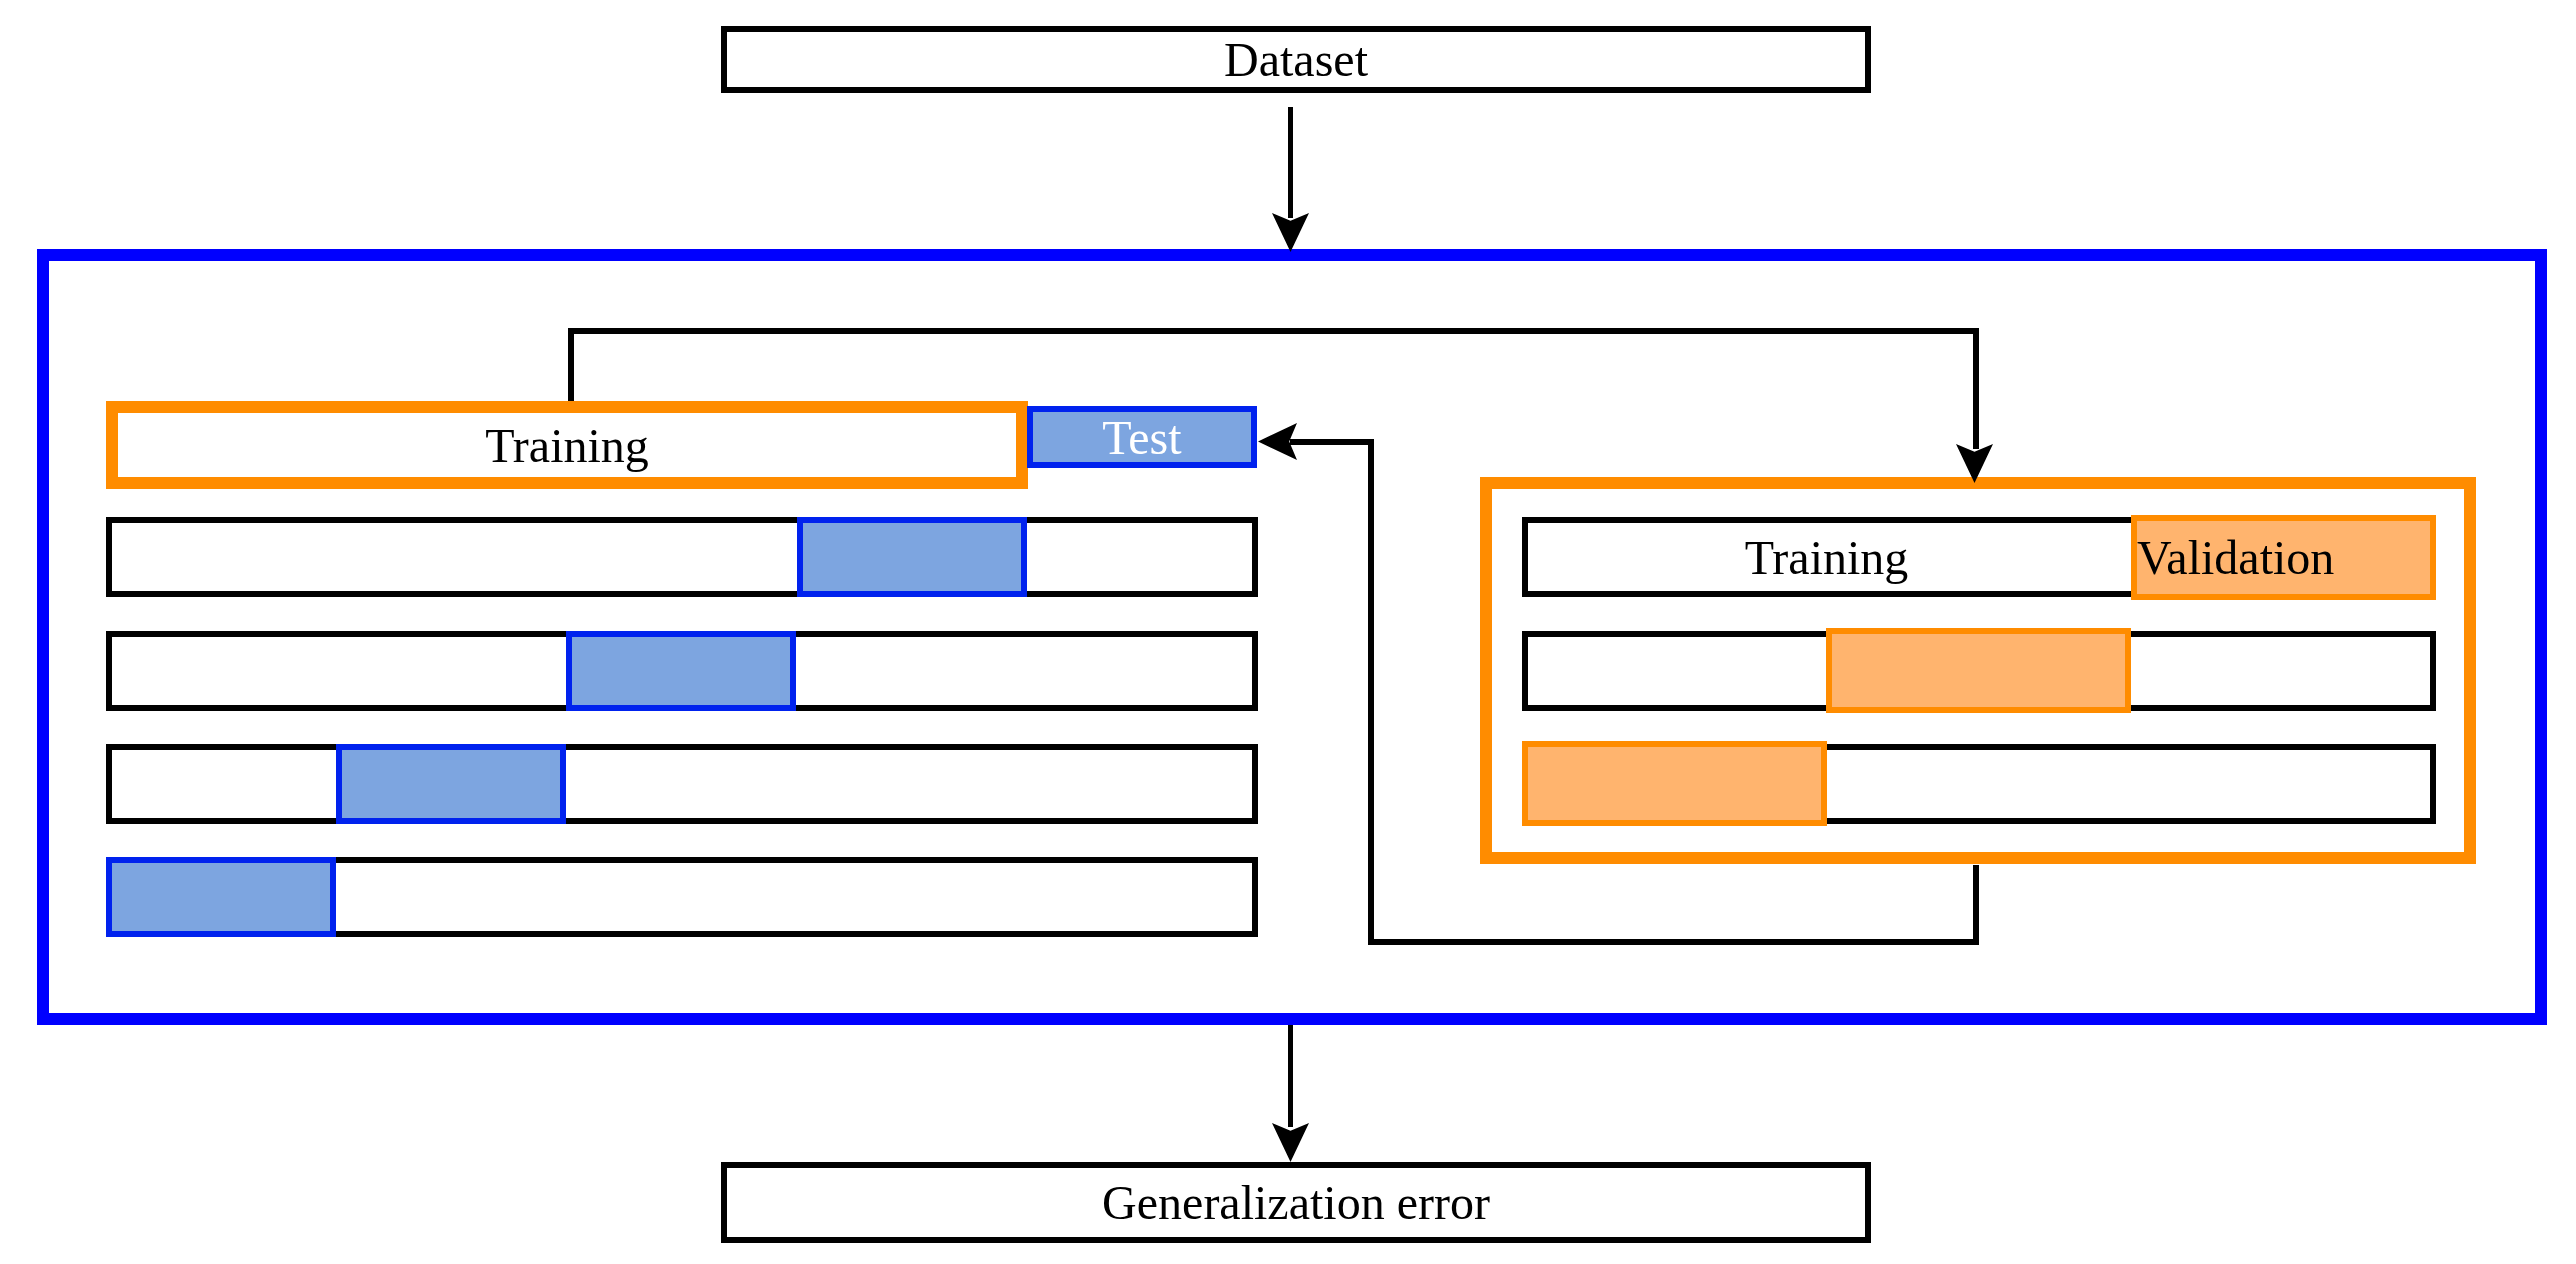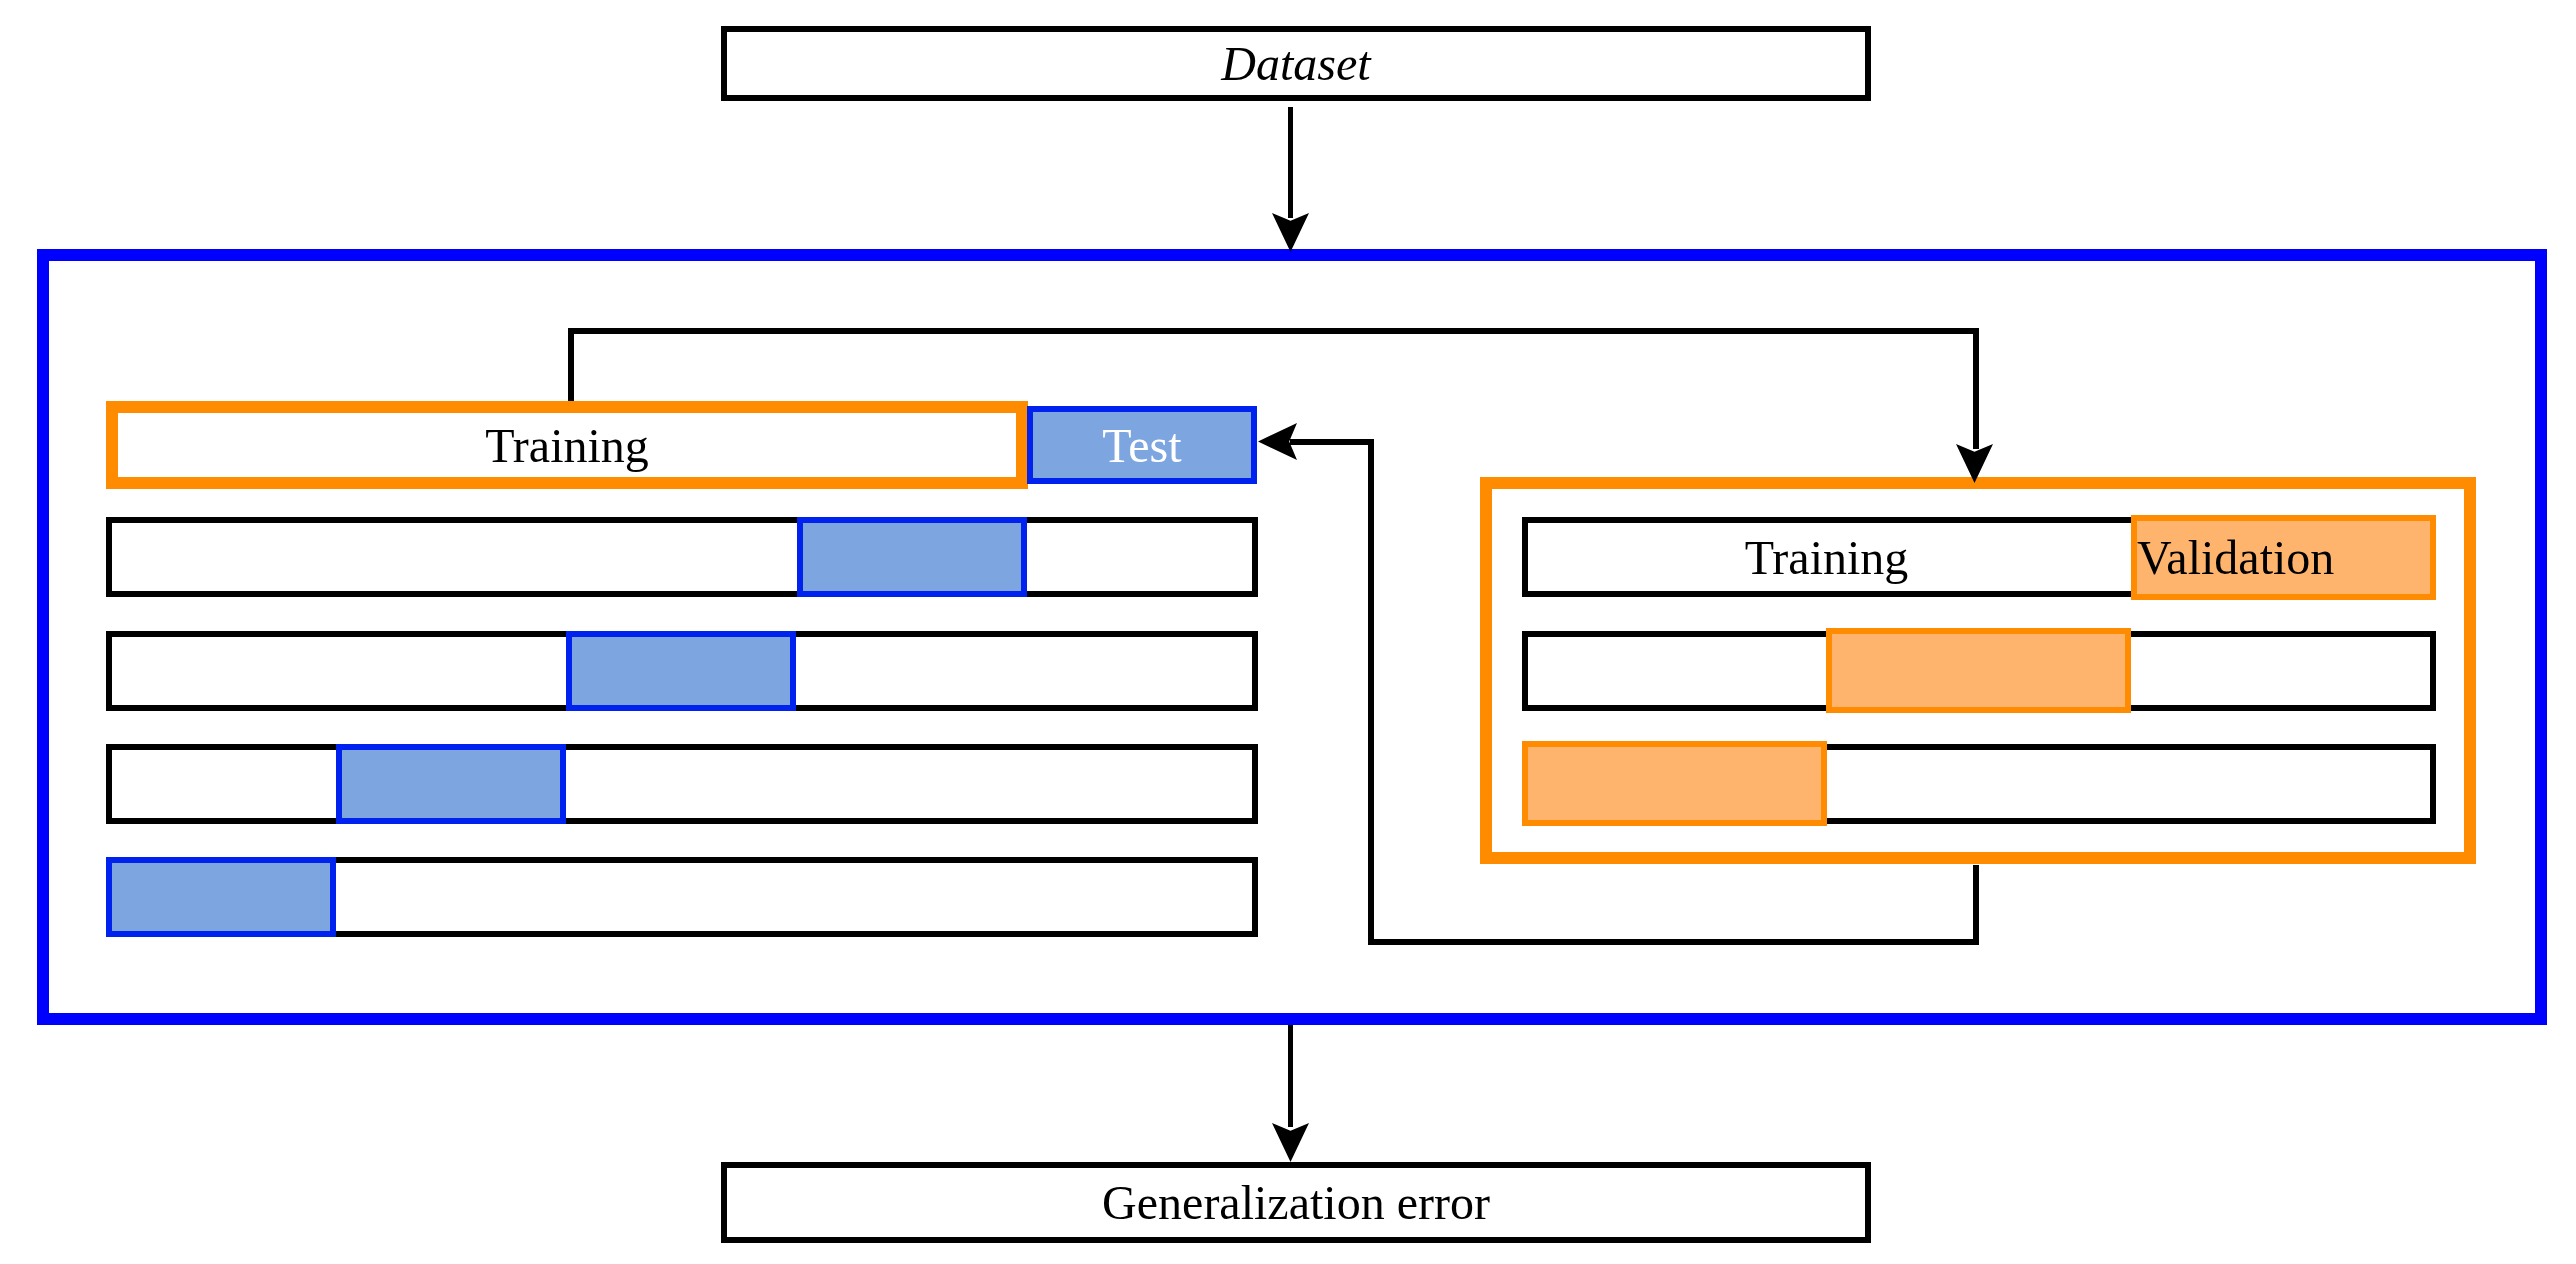--- a/index.html
+++ b/index.html
@@ -74,38 +74,38 @@
     position:absolute;z-index:2;
     display:flex;align-items:center;justify-content:center;
     font-size:48px;color:#000;
   }
 </style>
 </head>
 <body>
 
 <div id="canvas">
 
-  <div class="lbox" id="dataset-box" style="left:721px;top:26px;width:1150px;height:75px;font-style:italic;">
+  <div class="lbox" id="dataset-box" style="left:721px;top:26px;width:1150px;height:67px;">
     <span>Dataset</span>
   </div>
 
   <div class="line" style="left:1288px;top:107px;width:5.1px;height:111px;"></div>
   <div class="arrow-down" style="left:1272px;top:213px;"></div>
 
   <div id="blue-box" style="left:37px;top:249px;width:2510px;height:776px;"></div>
 
   <div class="line" style="left:568px;top:328px;width:1411px;height:6px;"></div>
   <div class="line" style="left:568px;top:328px;width:6px;height:78px;"></div>
   <div class="line" style="left:1973px;top:328px;width:6px;height:121px;"></div>
   <div class="arrow-down" style="left:1956px;top:444px;"></div>
 
   <div id="training-box" style="top: 401px; height: 88px; left: 106px; width: 922px;">
     <span>Training</span>
   </div>
-  <div id="test-box" style="top: 406px; height: 78px; left: 1027px; width: 230px;">
+  <div id="test-box" style="top: 406px; height: 62px; left: 1027px; width: 230px;">
     <span>Test</span>
   </div>
 
   <div class="row" style="left:106px;top:517px;width:1152px;height:80px;"></div>
   <div class="row" style="left:106px;top:631px;width:1152px;height:80px;"></div>
   <div class="row" style="left:106px;top:744px;width:1152px;height:80px;"></div>
   <div class="row" style="left:106px;top:857px;width:1152px;height:80px;"></div>
 
   <div class="outer-seg" style="left: 797px; top: 517px; width: 230px; height: 80px;"></div>
   <div class="outer-seg" style="left: 566px; top: 631px; width: 230px; height: 80px;"></div>

